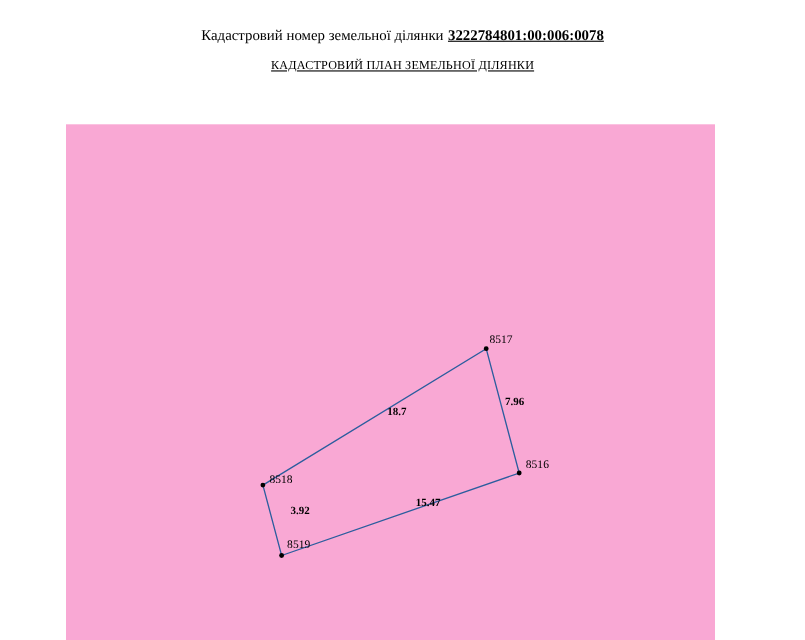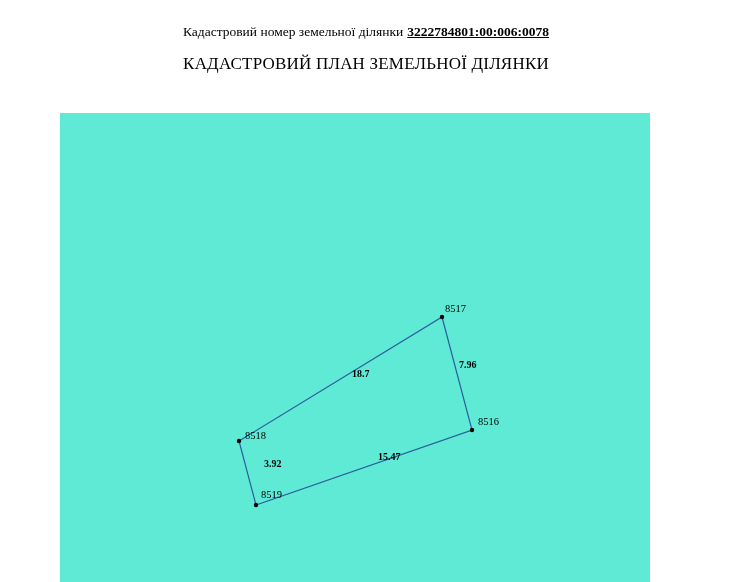--- a/index.html
+++ b/index.html
@@ -44,32 +44,33 @@
 
   .cadastral-number {
     font-size: 13.5px;
     text-decoration: underline;
     margin-left: 4px;
     font-weight: bold;
   }
 
   .plan-title {
     margin-top: 14px;
-    font-size: 17px;
+    font-size: 11px;
     letter-spacing: 0.2px;
+    text-decoration: underline;
   }
 
   
   .drawing-area {
     position: absolute;
     left: 60px;
     top: 113px;
     width: 590px;
     height: 469px;
-    background: #5eead4;
+    background: #f9a8d4;
   }
 
   .drawing-svg {
     display: block;
   }
 
   .vertex-label,
   .side-label {
     font-family: "Liberation Serif", serif;
   }

